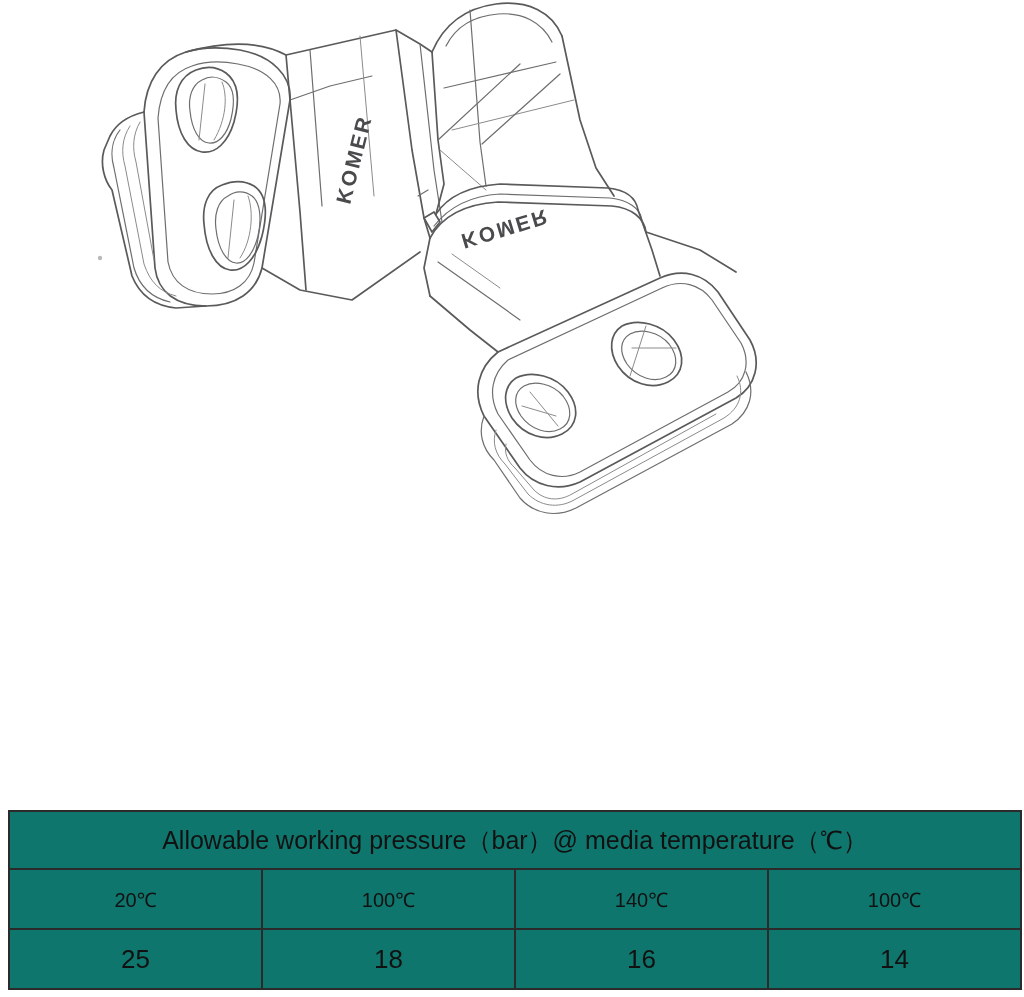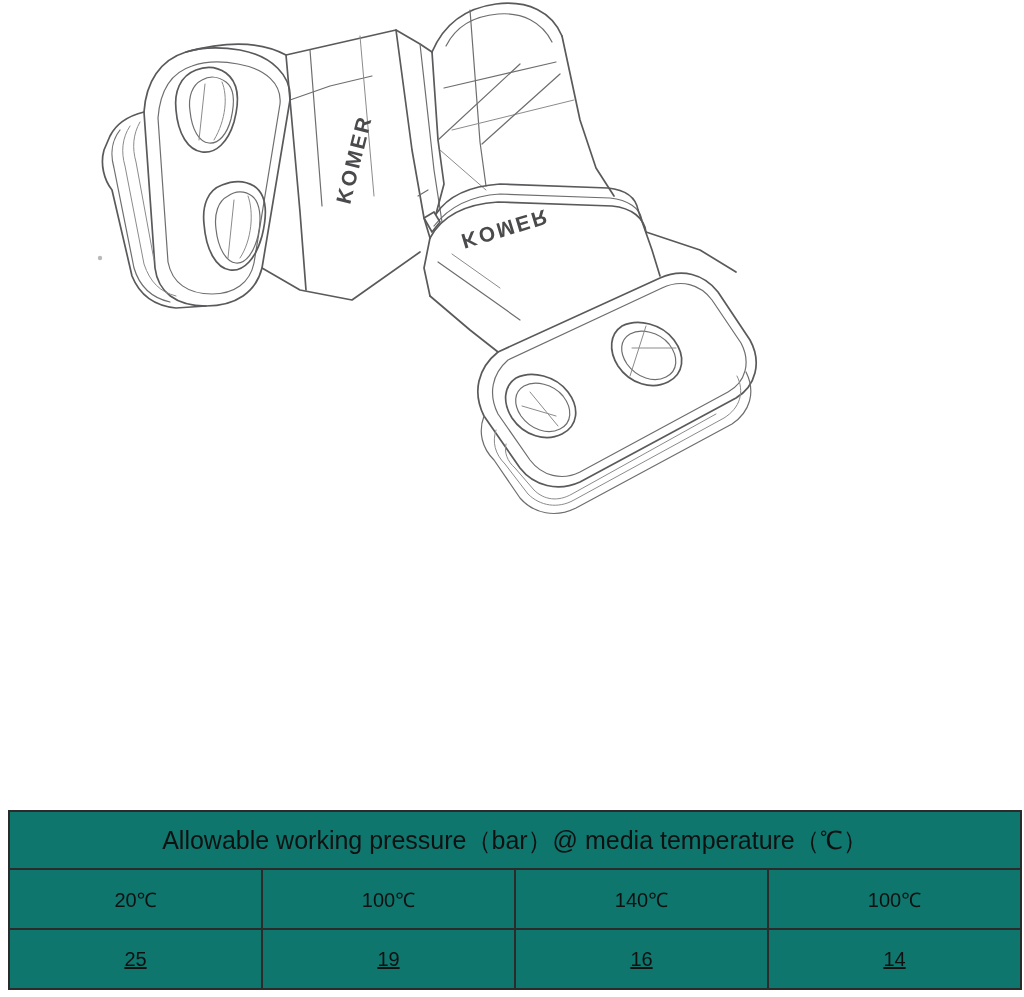--- a/index.html
+++ b/index.html
@@ -87,22 +87,21 @@
     font-size: 25px;
     white-space: nowrap;
     letter-spacing: 0px;
   }
   td.temp {
     height: 58px;
     font-size: 20px;
   }
   td.press {
     height: 58px;
-    font-size: 20px;
-    text-decoration: underline;
+    font-size: 26px;
   }
 </style>
 </head>
 <body>
 
 <div id="product-figure">
   <svg viewBox="0 0 1024 800" xmlns="http://www.w3.org/2000/svg" aria-hidden="true">
 
     <g>
 
@@ -262,19 +261,19 @@
         <td class="hdr" colspan="4">Allowable working pressure（bar）@ media temperature（℃）</td>
       </tr>
       <tr>
         <td class="temp">20℃</td>
         <td class="temp">100℃</td>
         <td class="temp">140℃</td>
         <td class="temp">100℃</td>
       </tr>
       <tr>
         <td class="press">25</td>
-        <td class="press">19</td>
+        <td class="press">18</td>
         <td class="press">16</td>
         <td class="press">14</td>
       </tr>
     </tbody>
   </table>
 </div>
 
 </body></html>

